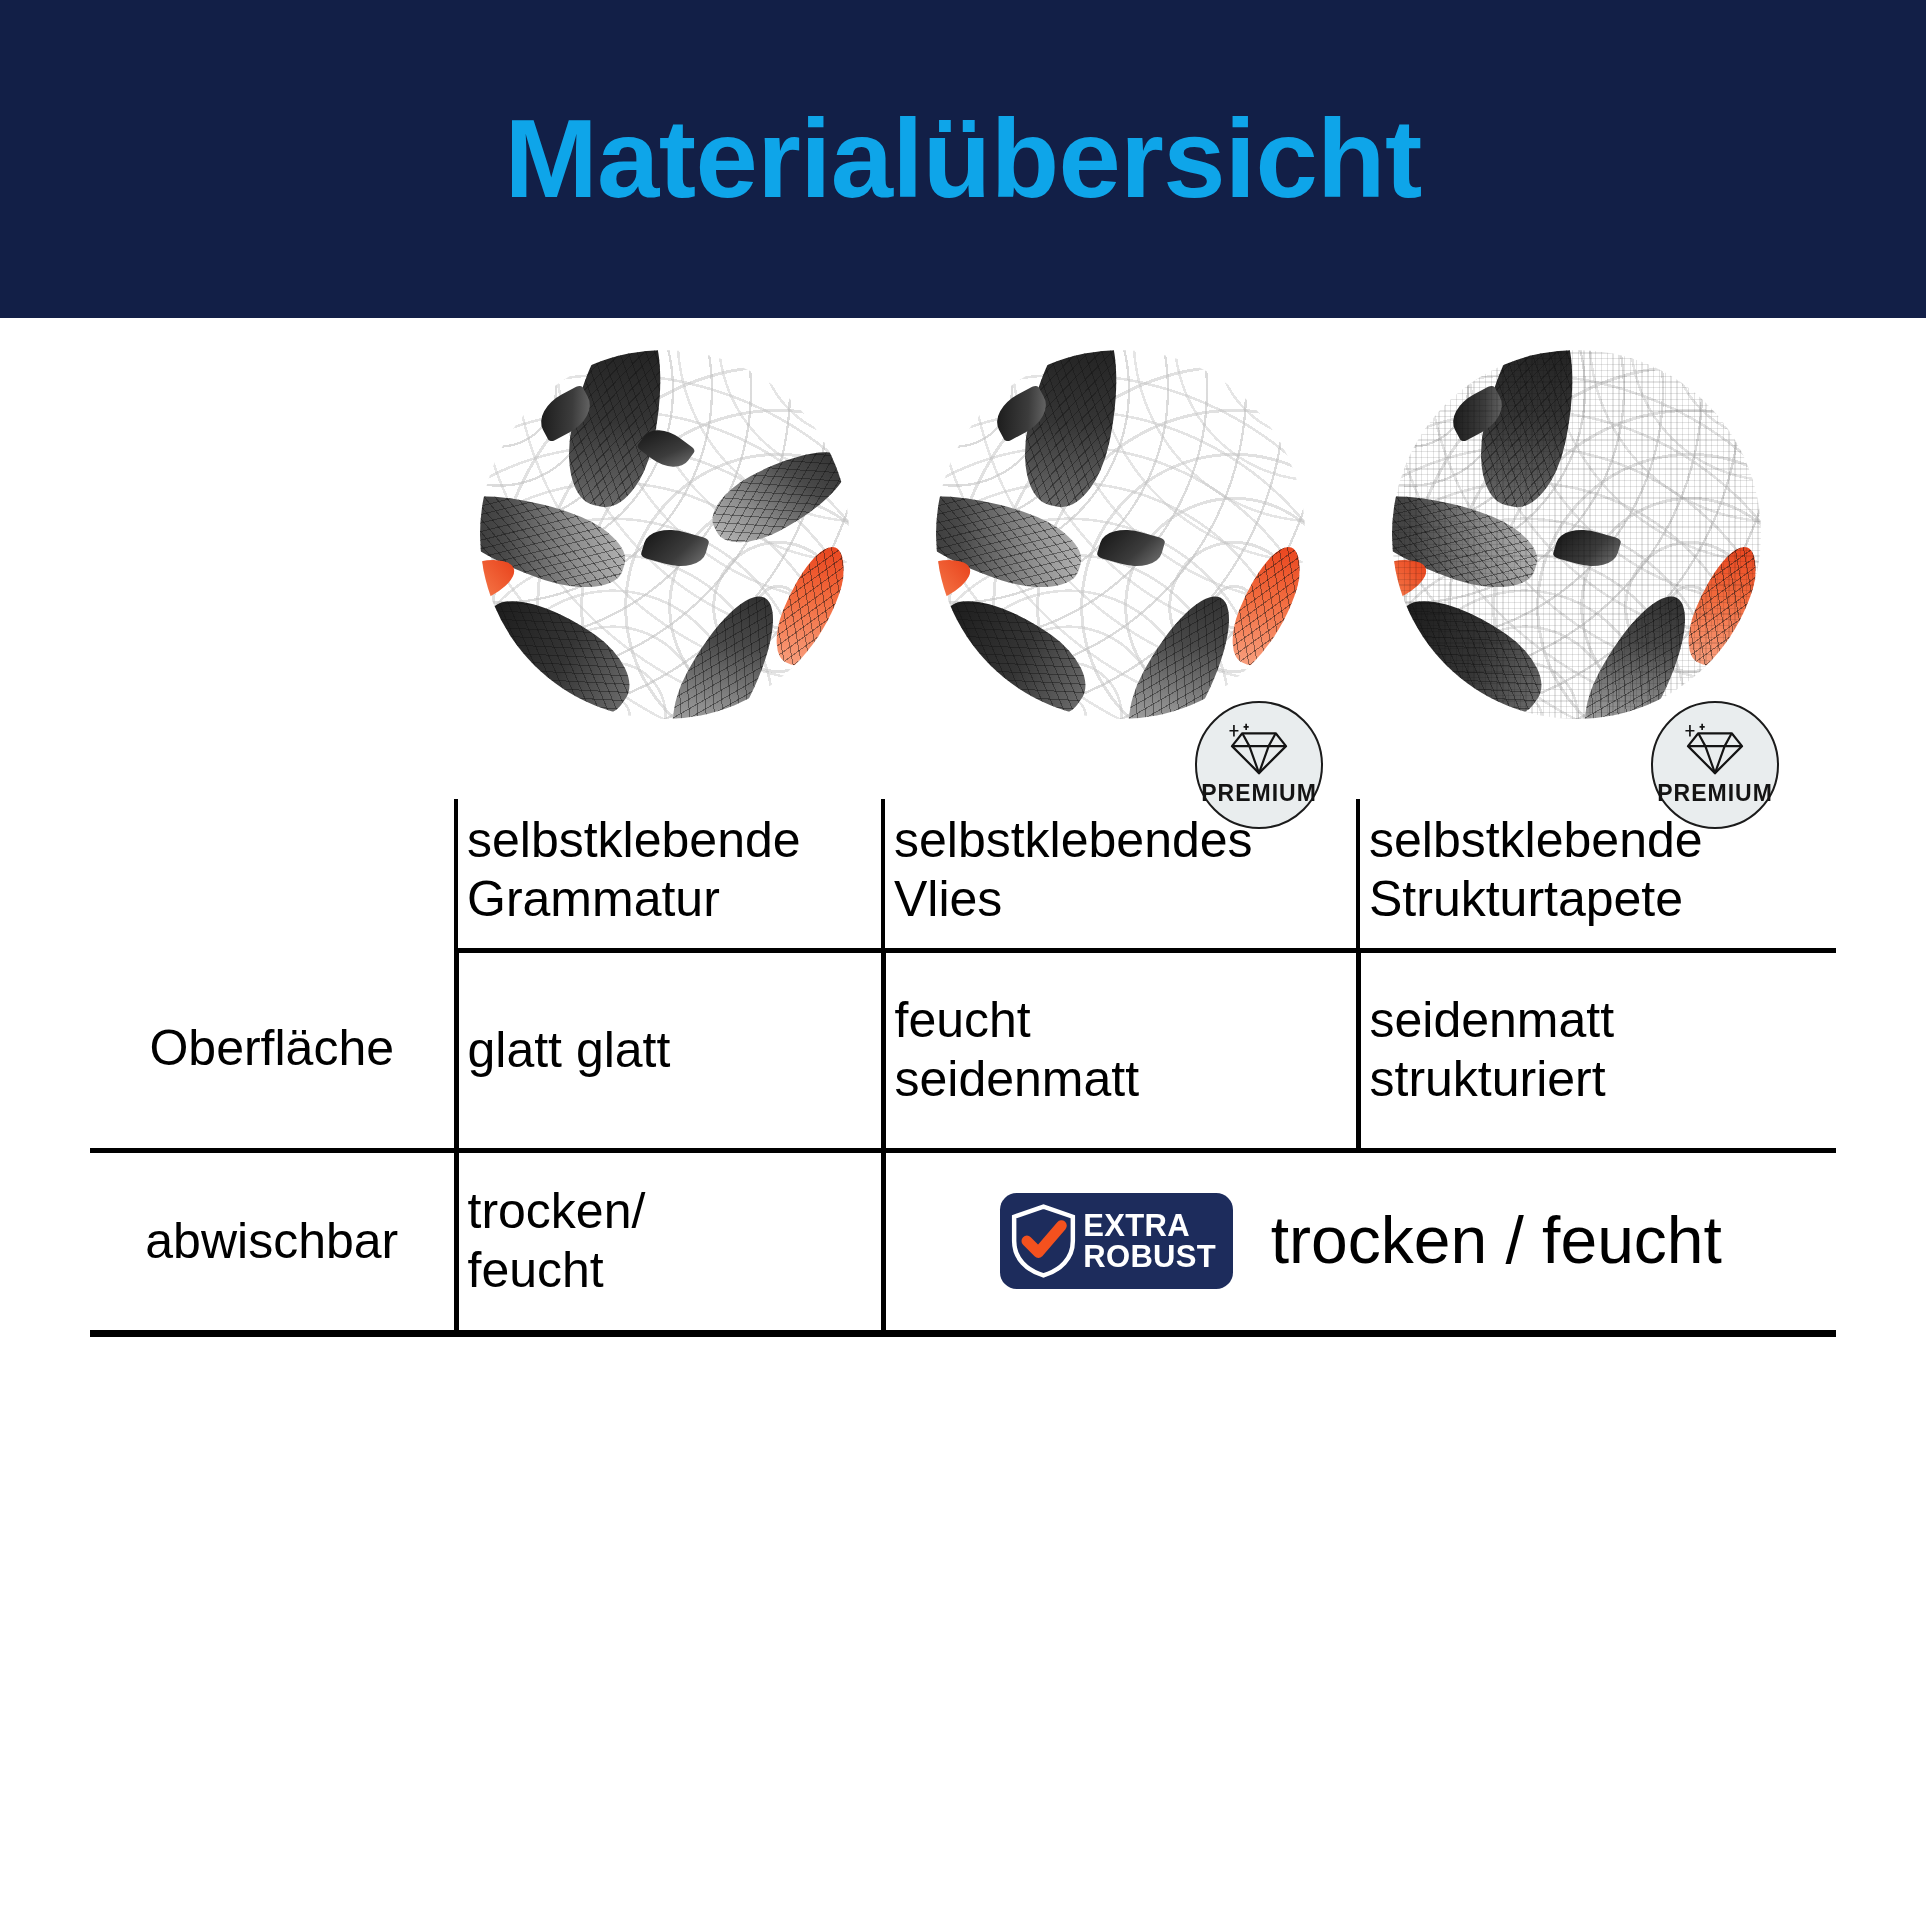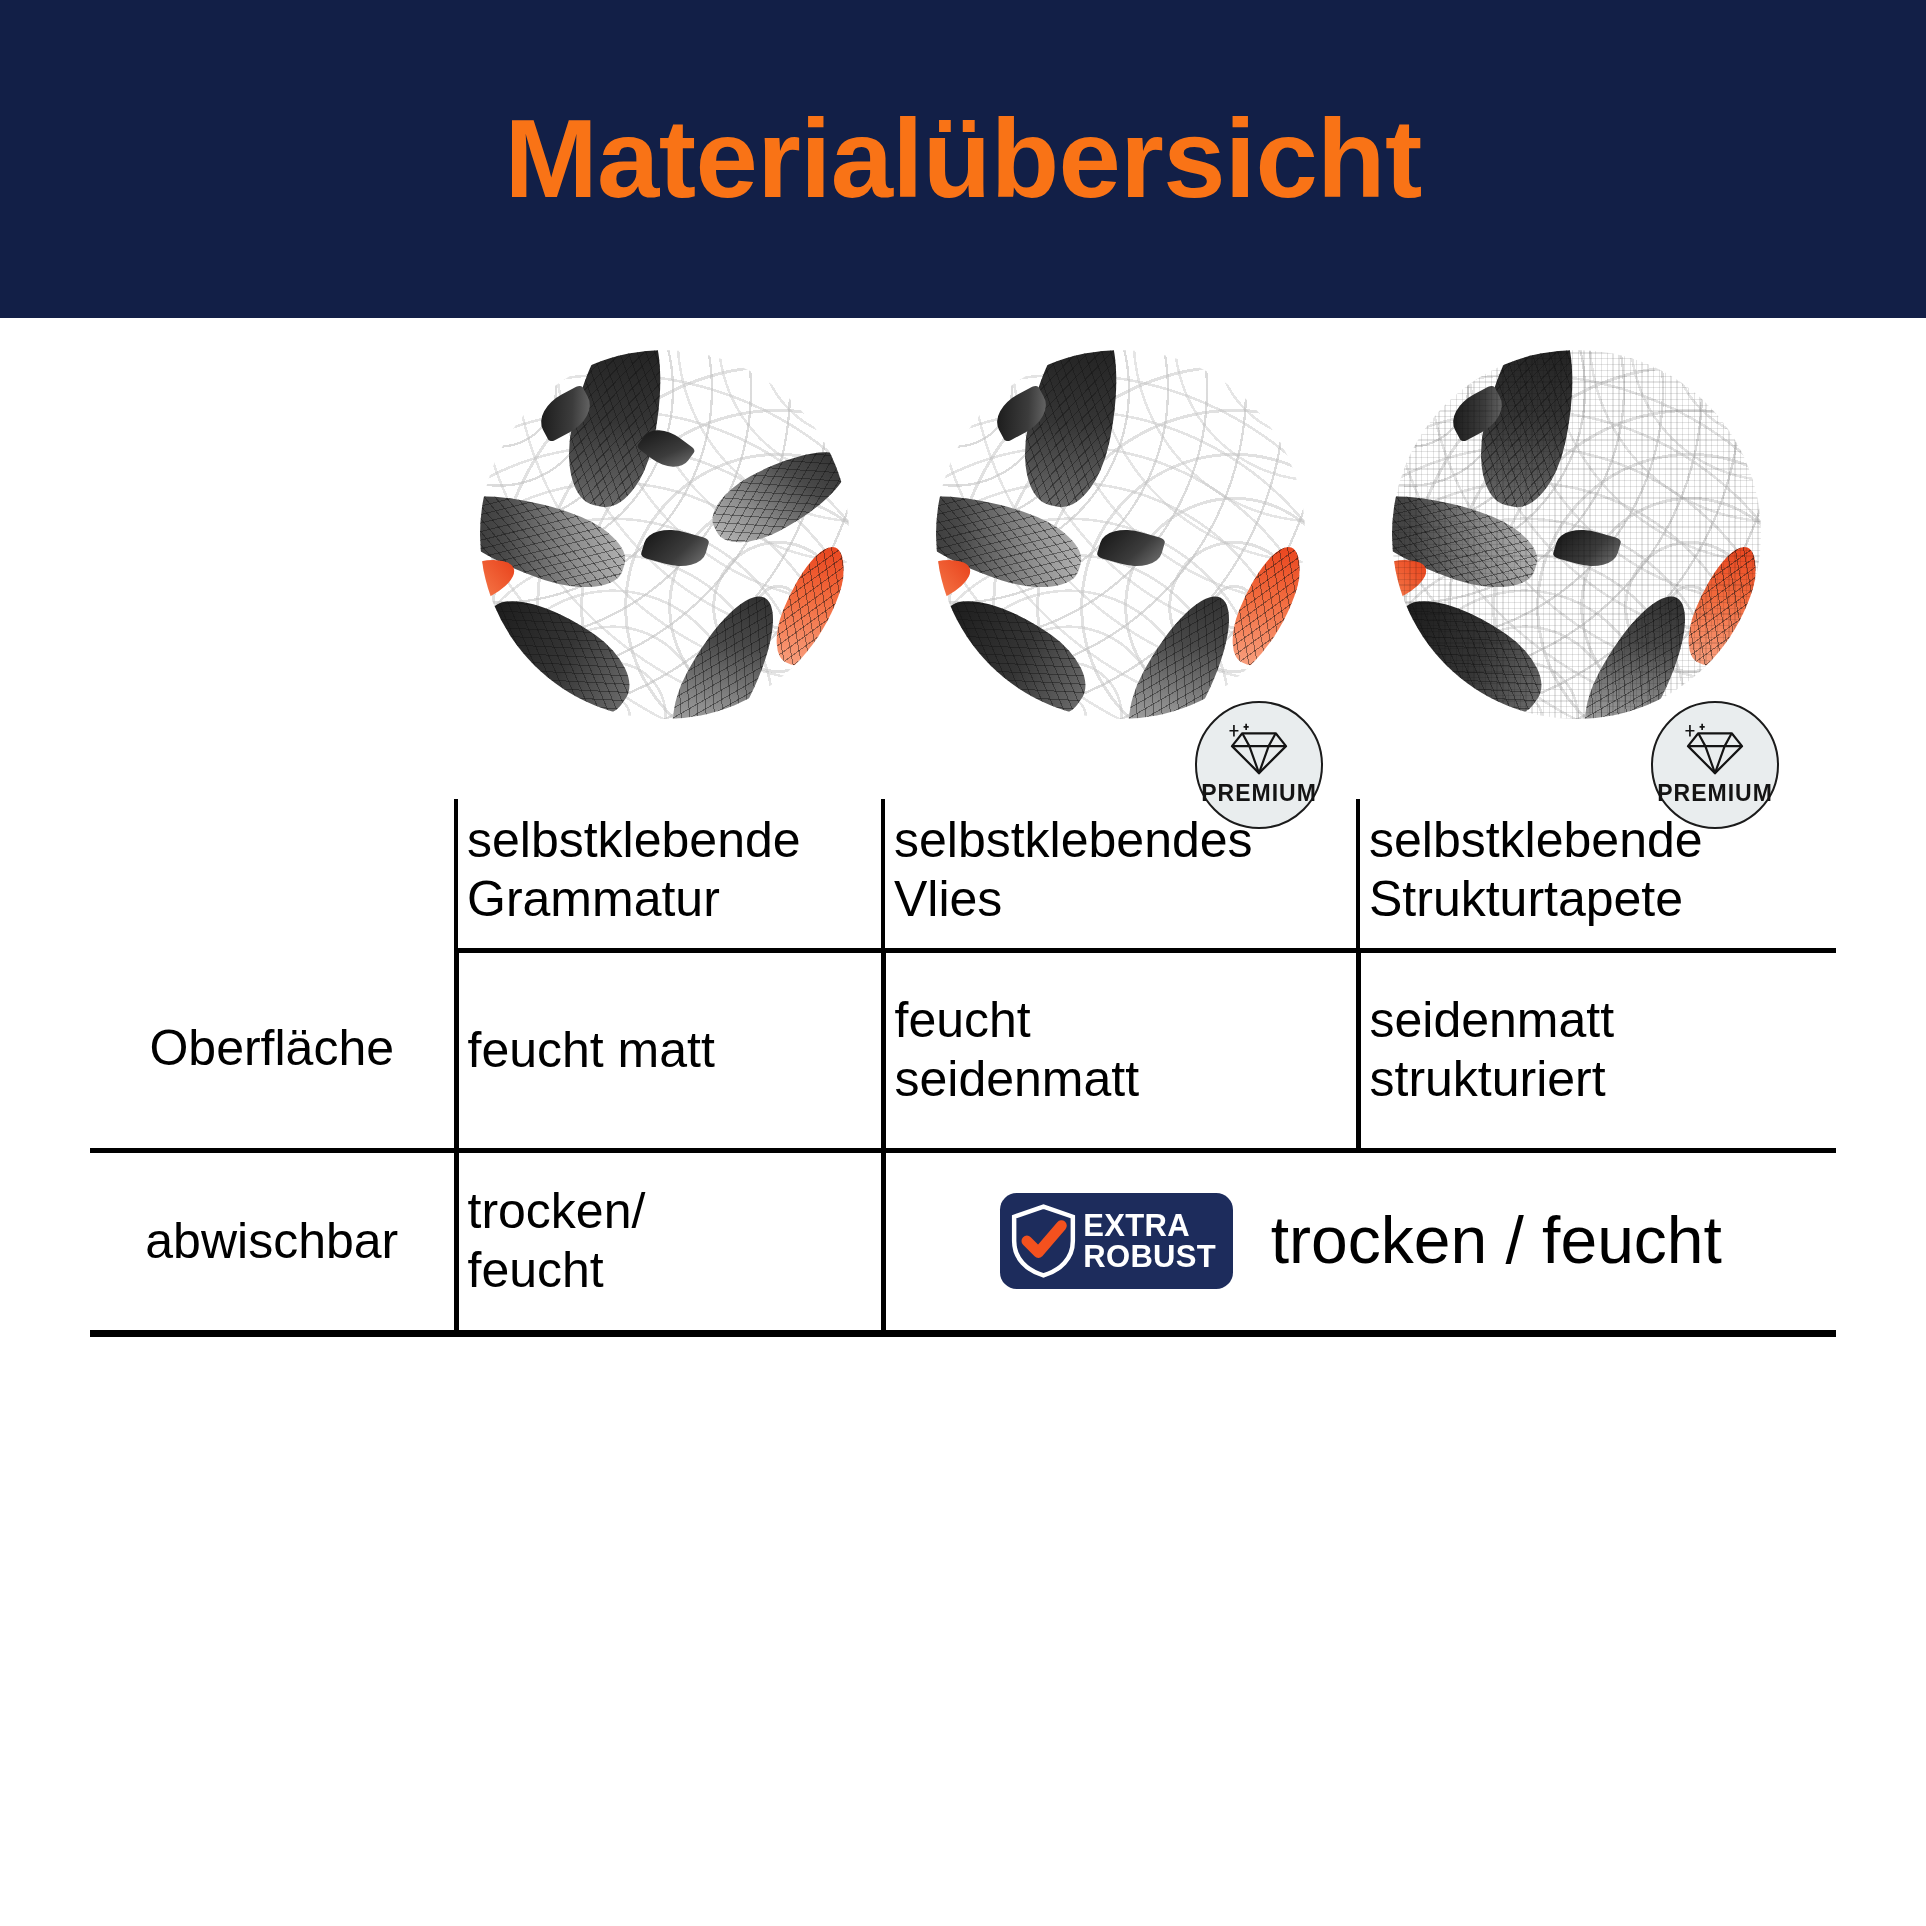--- a/index.html
+++ b/index.html
@@ -14,21 +14,21 @@
   
   .header-band {
     width: 1926px;
     height: 318px;
     background: #121f47;
     display: flex;
     align-items: center;
     justify-content: center;
   }
   .header-title {
-    color: #f97316;
+    color: #0ea5e9;
     font-size: 112px;
     font-weight: 700;
     letter-spacing: -0.6px;
     line-height: 1;
     text-align: center;
   }
 
   
   .swatch-row {
     position: relative;
@@ -318,21 +318,21 @@
           <div>selbstklebende</div>
           <div>Strukturtapete</div>
         </th>
       </tr>
 
 
 
       <tr class="body-row">
         <td class="row-label">Oberfläche</td>
         <td class="vsep-l">
-          <div>feucht matt</div>
+          <div>glatt glatt</div>
         </td>
         <td class="vsep-l">
           <div>feucht</div>
           <div>seidenmatt</div>
         </td>
         <td class="vsep-l">
           <div>seidenmatt</div>
           <div>strukturiert</div>
         </td>
       </tr>

